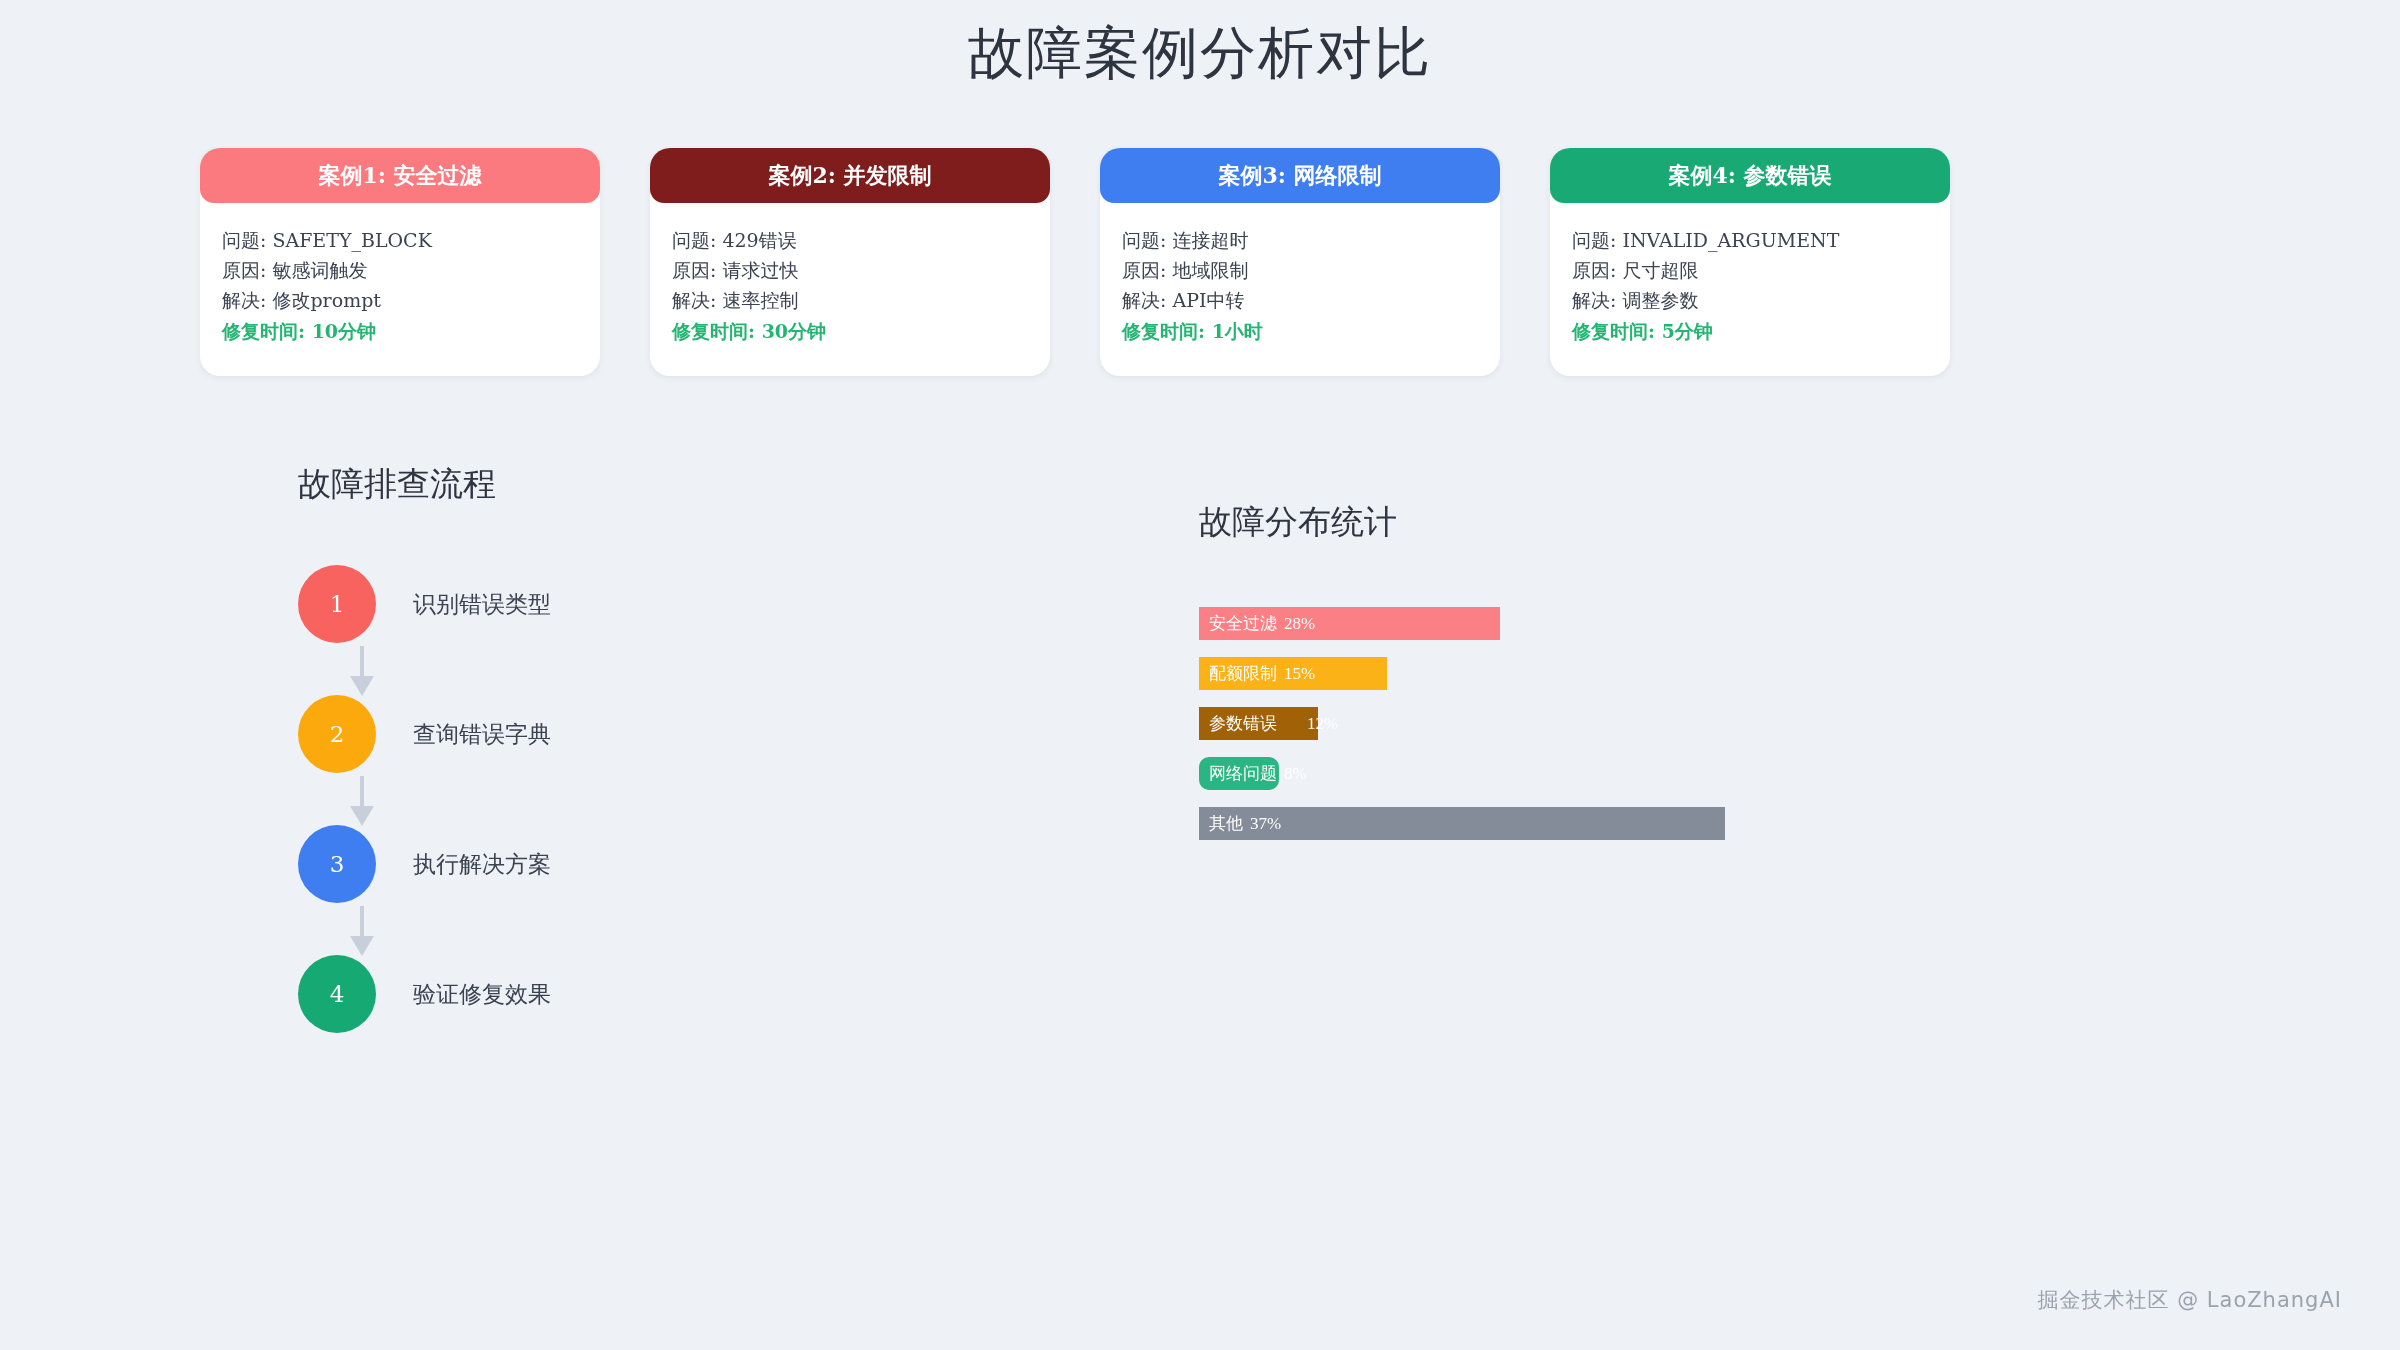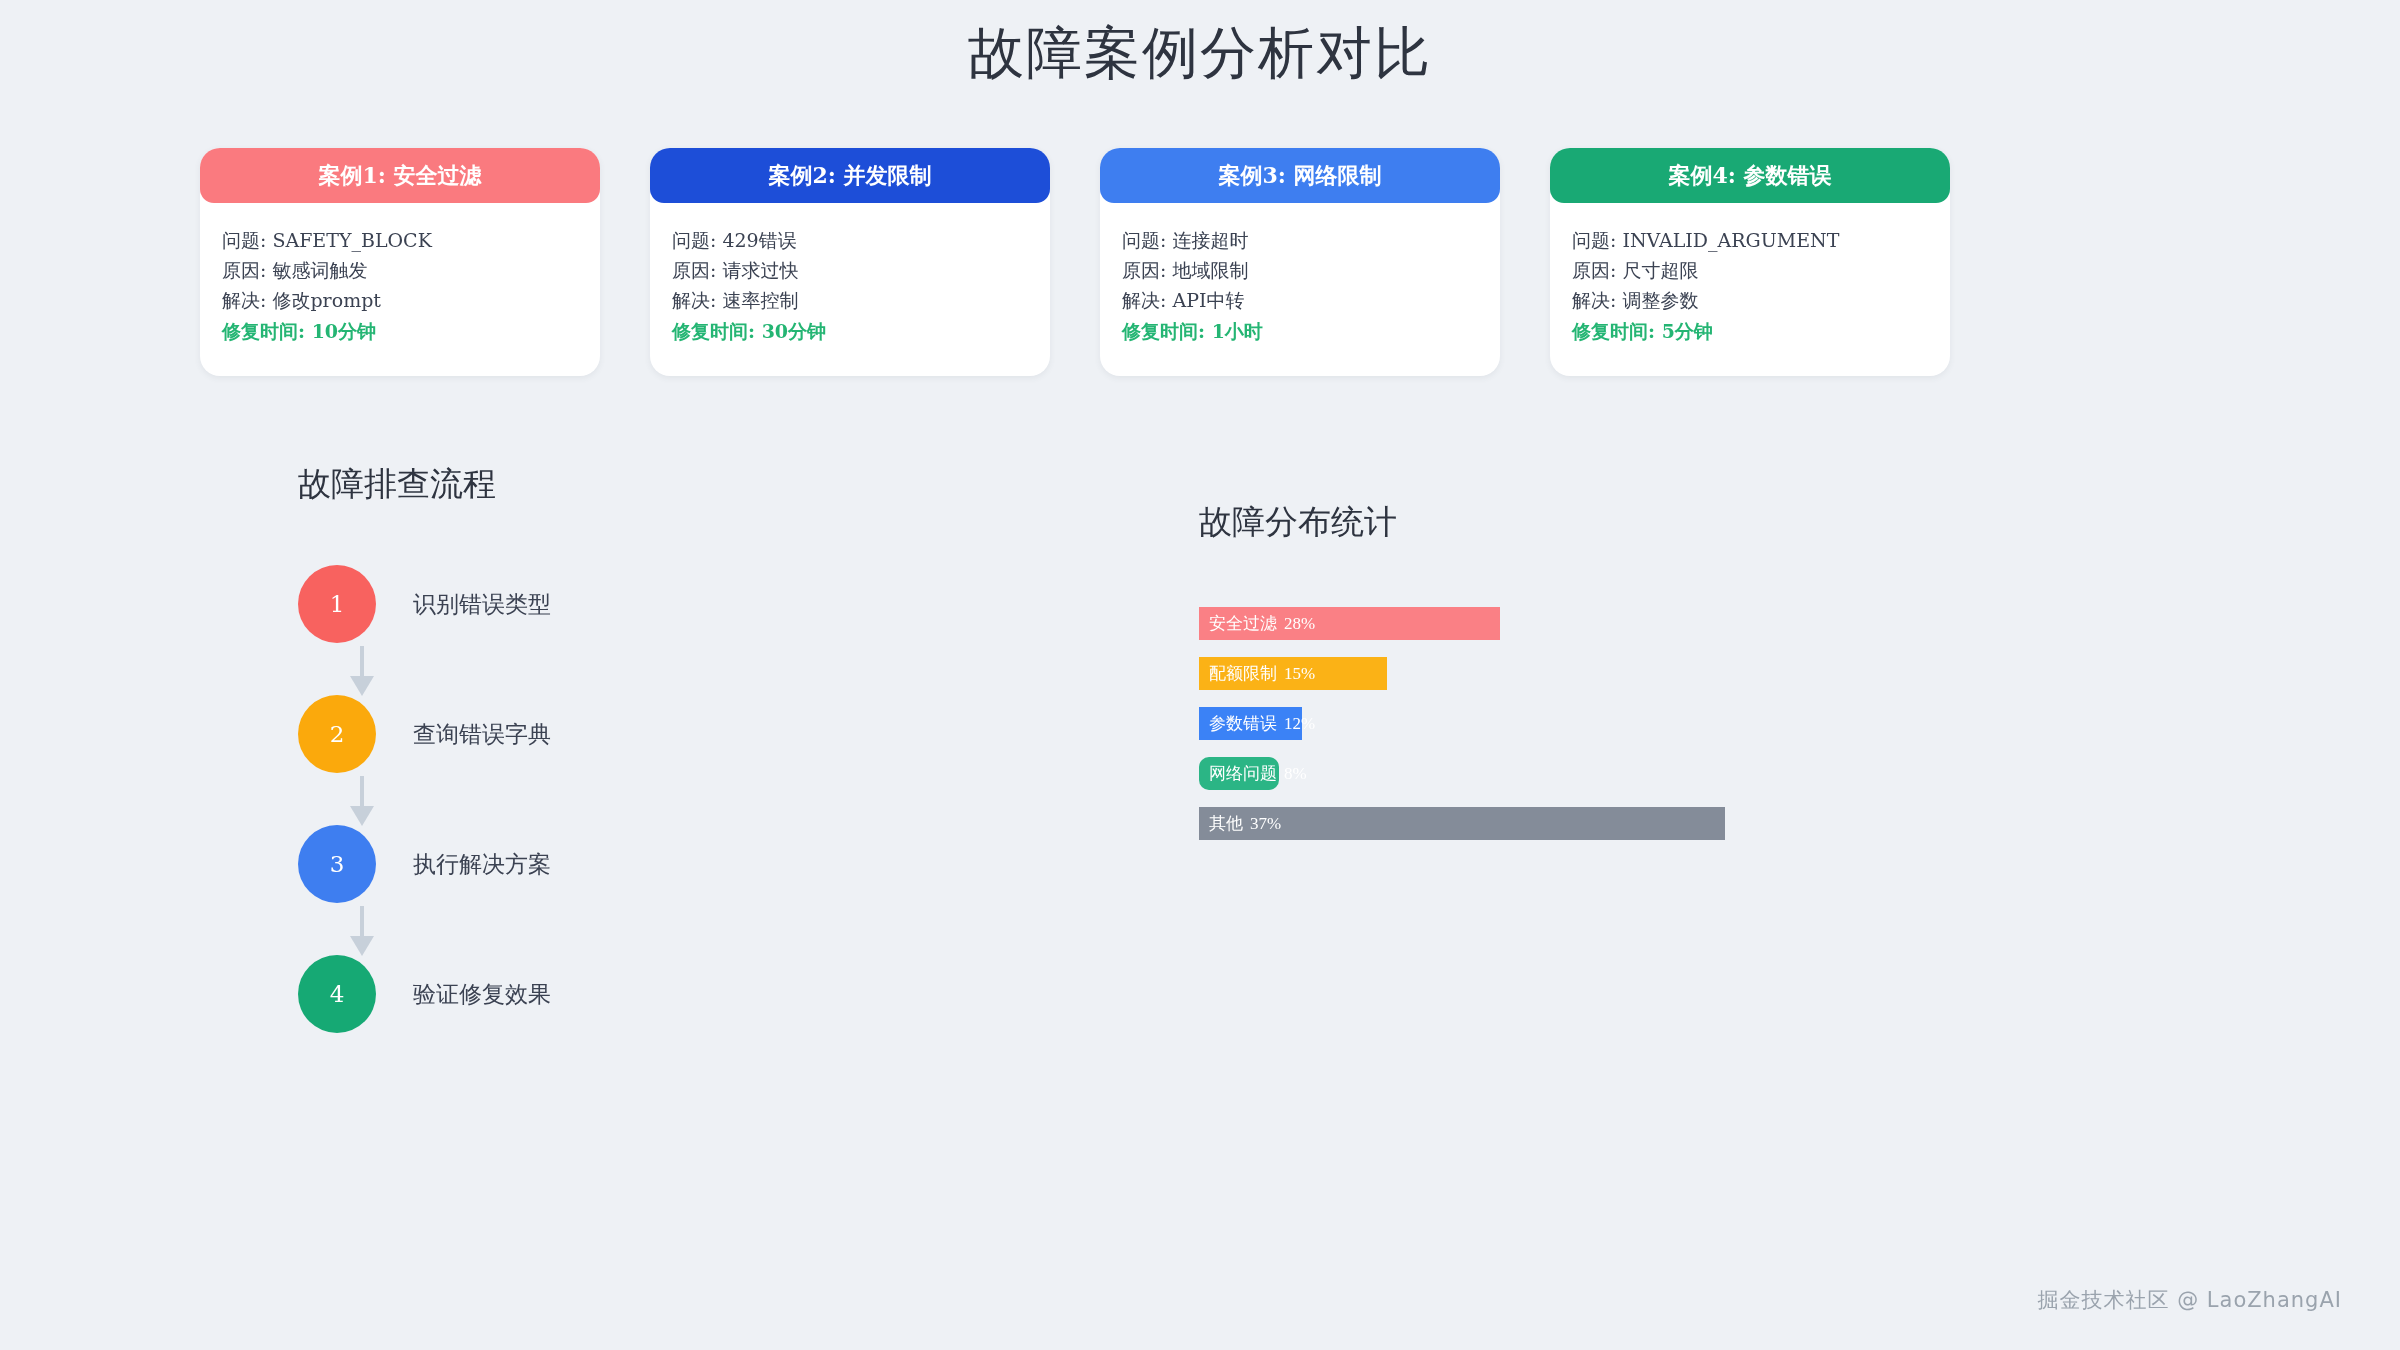--- a/index.html
+++ b/index.html
@@ -180,21 +180,21 @@
     <div class="card-header" style="background: rgb(250, 122, 127);">案例1: 安全过滤</div>
     <div class="card-body">
       <div class="card-line">问题: SAFETY_BLOCK</div>
       <div class="card-line">原因: 敏感词触发</div>
       <div class="card-line">解决: 修改prompt</div>
       <div class="card-line fix">修复时间: 10分钟</div>
     </div>
   </div>
 
   <div class="case-card">
-    <div class="card-header" style="background: #1d4ed8;">案例2: 并发限制</div>
+    <div class="card-header" style="background: #7f1d1d;">案例2: 并发限制</div>
     <div class="card-body">
       <div class="card-line">问题: 429错误</div>
       <div class="card-line">原因: 请求过快</div>
       <div class="card-line">解决: 速率控制</div>
       <div class="card-line fix">修复时间: 30分钟</div>
     </div>
   </div>
 
   <div class="case-card">
     <div class="card-header" style="background: rgb(62, 126, 240);">案例3: 网络限制</div>
@@ -267,21 +267,21 @@
           <span class="bar-value">28%</span>
         </div>
       </div>
       <div class="bar-row">
         <div class="bar" style="width: 188px; background: rgb(251, 178, 22);">
           <span class="bar-name">配额限制</span>
           <span class="bar-value">15%</span>
         </div>
       </div>
       <div class="bar-row">
-        <div class="bar" style="width: 103px; background: #3b82f6;">
+        <div class="bar" style="width: 119px; background: #a16207; gap: 23px;">
           <span class="bar-name">参数错误</span>
           <span class="bar-value">12%</span>
         </div>
       </div>
       <div class="bar-row">
         <div class="bar" style="width: 80px; background: rgb(43, 181, 133); border-radius: 10px;">
           <span class="bar-name">网络问题</span>
           <span class="bar-value">8%</span>
         </div>
       </div>

